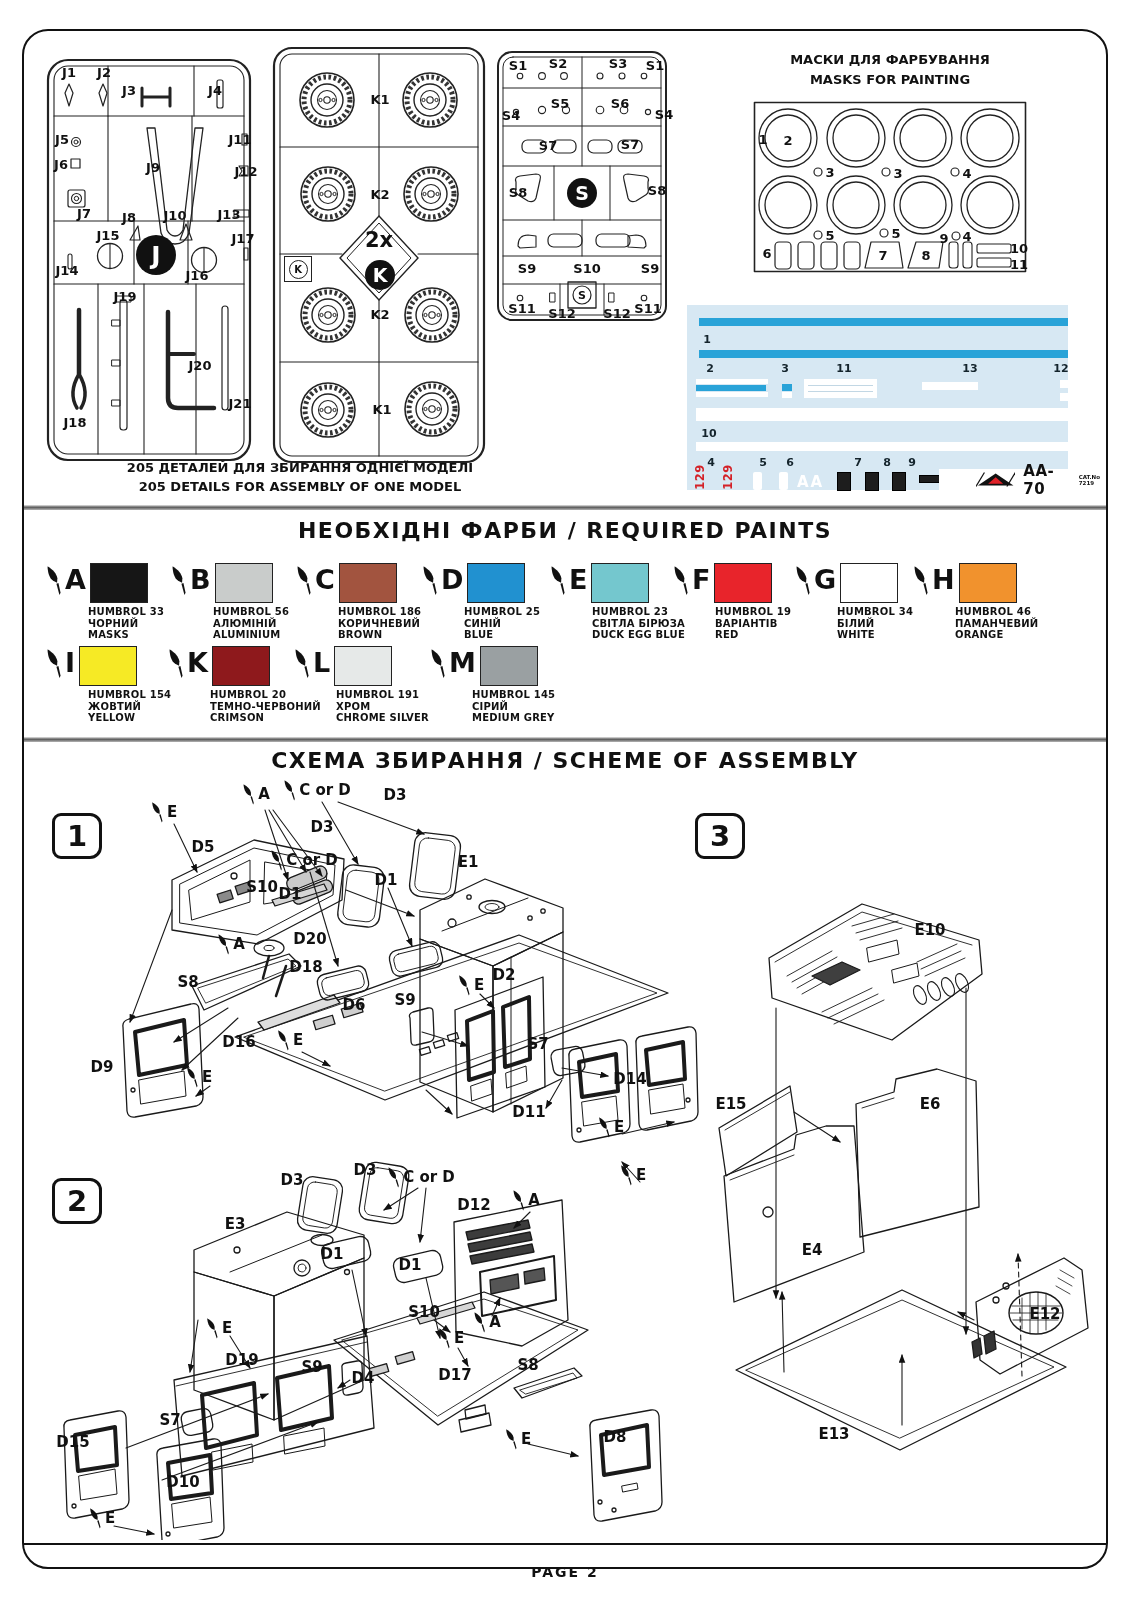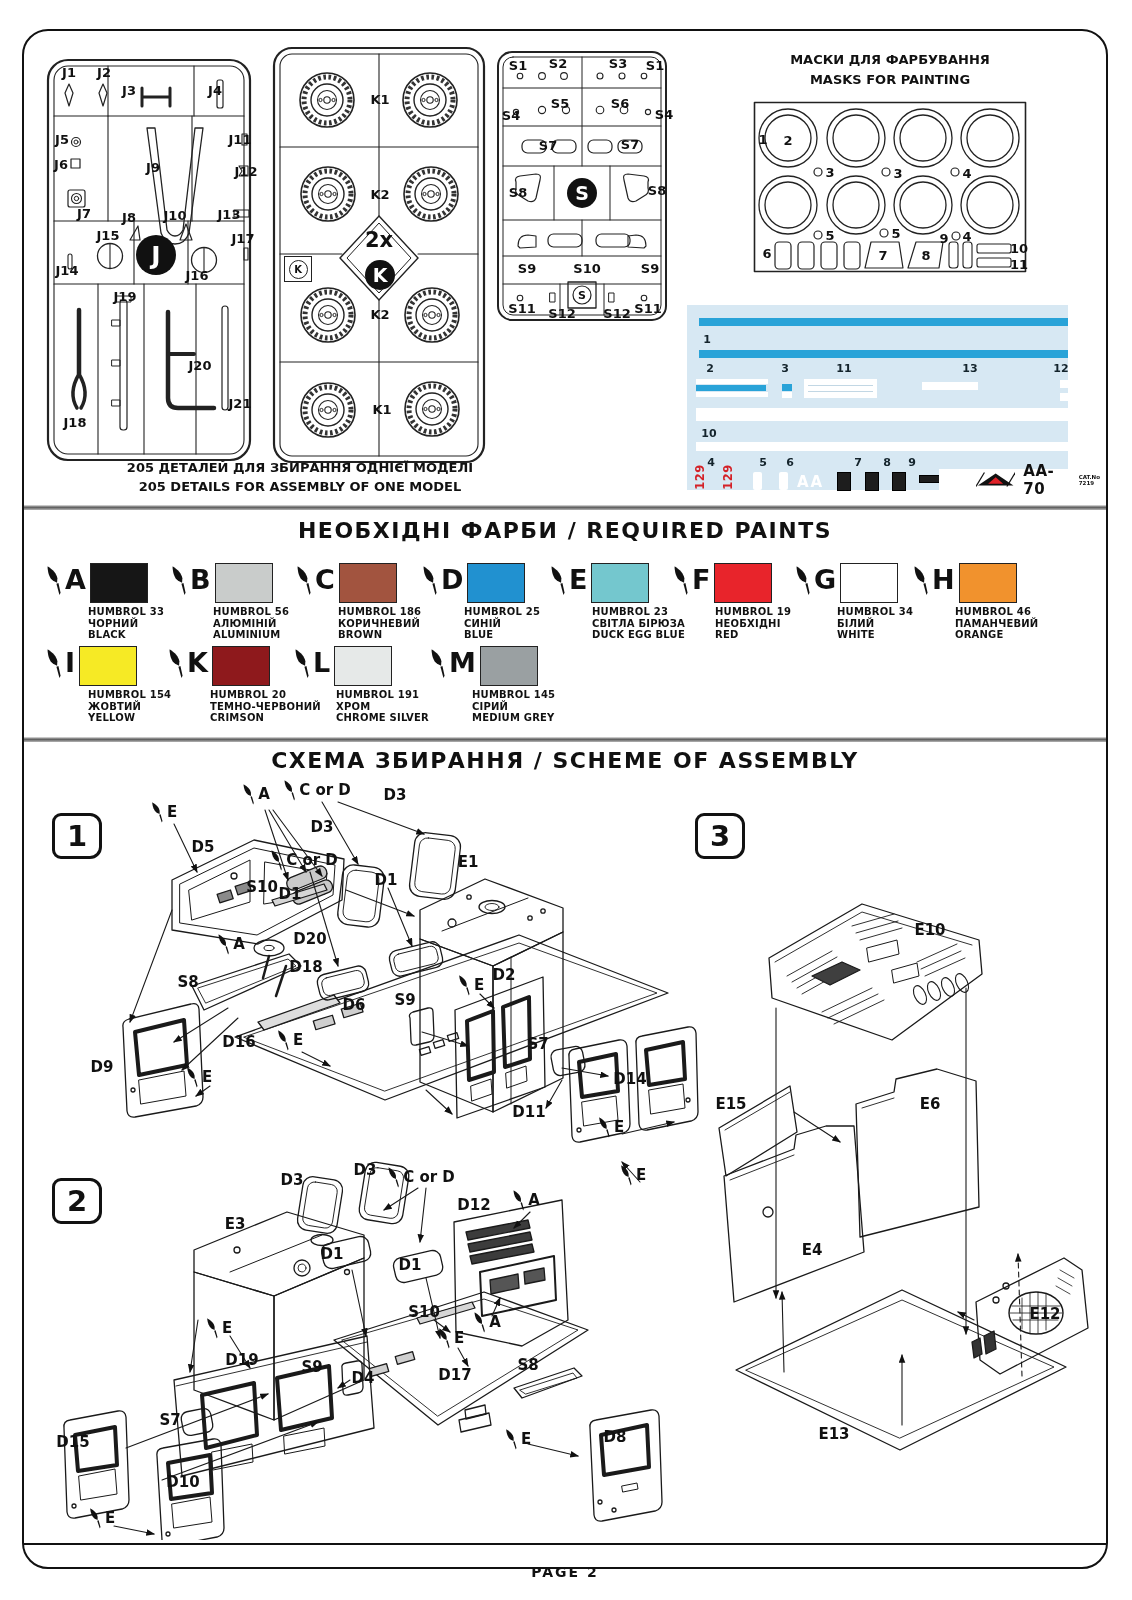--- a/index.html
+++ b/index.html
@@ -463,21 +463,21 @@
               <path d="M7 0 C9.8 5.5 11 10 9.3 14.5 L7 18 L4.7 14.5 C3 10 4.2 5.5 7 0 Z" fill="#111"></path>
               <path d="M6 18.5 L3.2 29 L5.1 27.8 L7.9 18.9 Z" fill="#111"></path>
             </svg>
           </span>
           <span class="paint-letter">A</span>
           <span class="swatch" style="background: rgb(22, 22, 22);"></span>
         </div>
         <div class="paint-text">
           <div>HUMBROL 33</div>
           <div>ЧОРНИЙ</div>
-          <div>BLACK</div>
+          <div>MASKS</div>
         </div>
       </div>
       <div class="paint-item" style="left: 173px; top: 560px; position: absolute;">
         <div class="paint-head">
           <span class="brush brush-lg">
             <svg width="15" height="32" viewBox="0 0 14 30">
               <path d="M7 0 C9.8 5.5 11 10 9.3 14.5 L7 18 L4.7 14.5 C3 10 4.2 5.5 7 0 Z" fill="#111"></path>
               <path d="M6 18.5 L3.2 29 L5.1 27.8 L7.9 18.9 Z" fill="#111"></path>
             </svg>
           </span>
@@ -547,21 +547,21 @@
             <svg width="15" height="32" viewBox="0 0 14 30">
               <path d="M7 0 C9.8 5.5 11 10 9.3 14.5 L7 18 L4.7 14.5 C3 10 4.2 5.5 7 0 Z" fill="#111"></path>
               <path d="M6 18.5 L3.2 29 L5.1 27.8 L7.9 18.9 Z" fill="#111"></path>
             </svg>
           </span>
           <span class="paint-letter">F</span>
           <span class="swatch" style="background: rgb(232, 36, 43);"></span>
         </div>
         <div class="paint-text">
           <div>HUMBROL 19</div>
-          <div>НЕОБХІДНІ</div>
+          <div>ВАРІАНТІВ</div>
           <div>RED</div>
         </div>
       </div>
       <div class="paint-item" style="left: 797px; top: 560px; position: absolute;">
         <div class="paint-head">
           <span class="brush brush-lg">
             <svg width="15" height="32" viewBox="0 0 14 30">
               <path d="M7 0 C9.8 5.5 11 10 9.3 14.5 L7 18 L4.7 14.5 C3 10 4.2 5.5 7 0 Z" fill="#111"></path>
               <path d="M6 18.5 L3.2 29 L5.1 27.8 L7.9 18.9 Z" fill="#111"></path>
             </svg>

